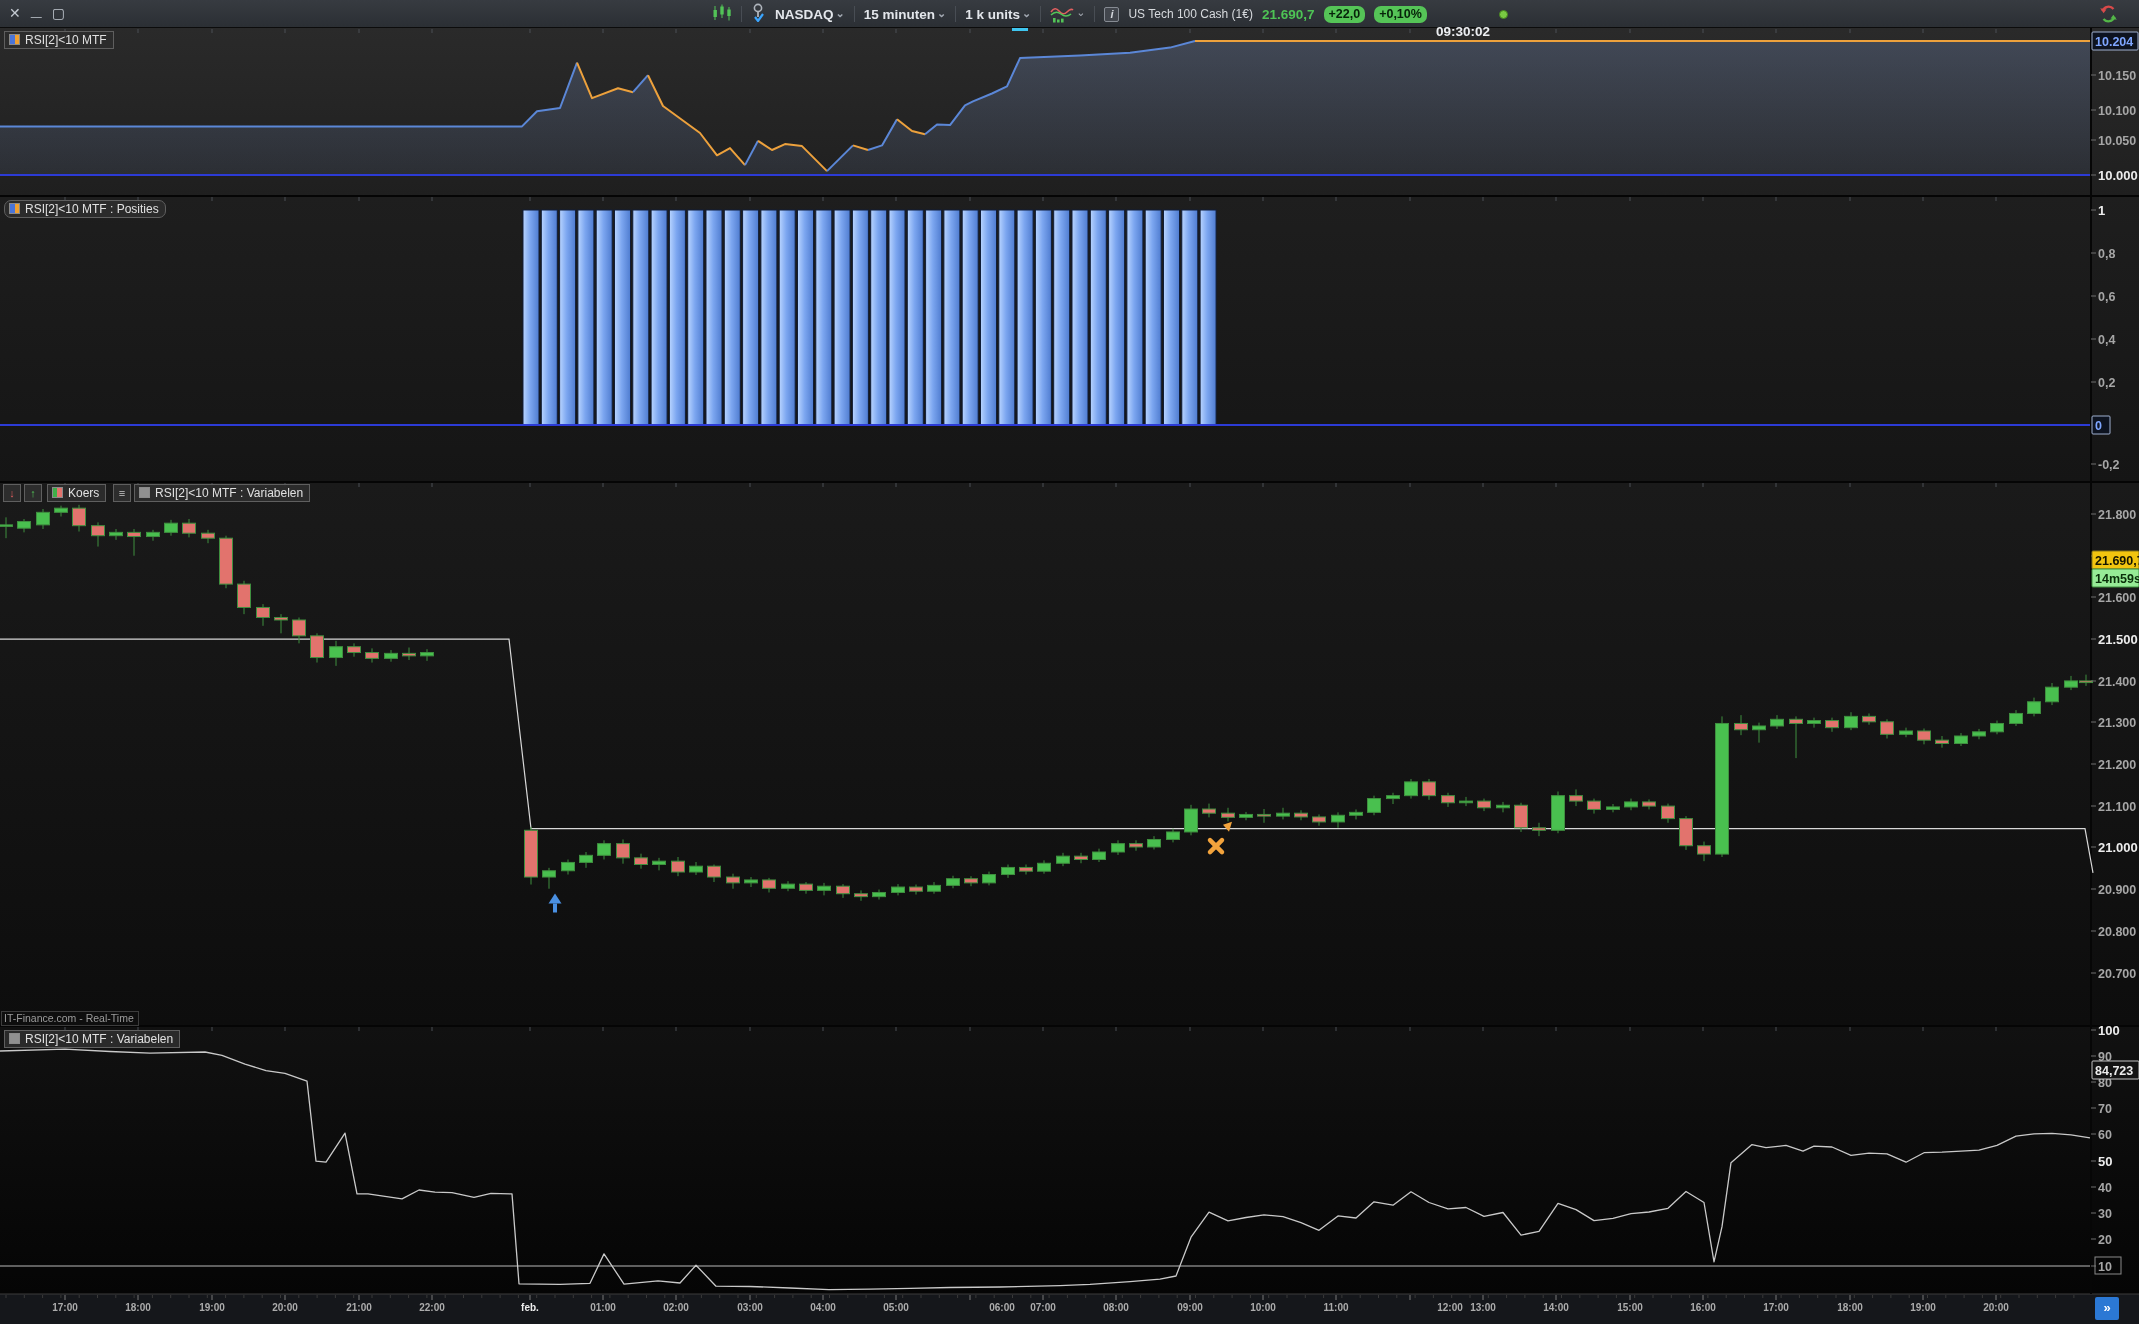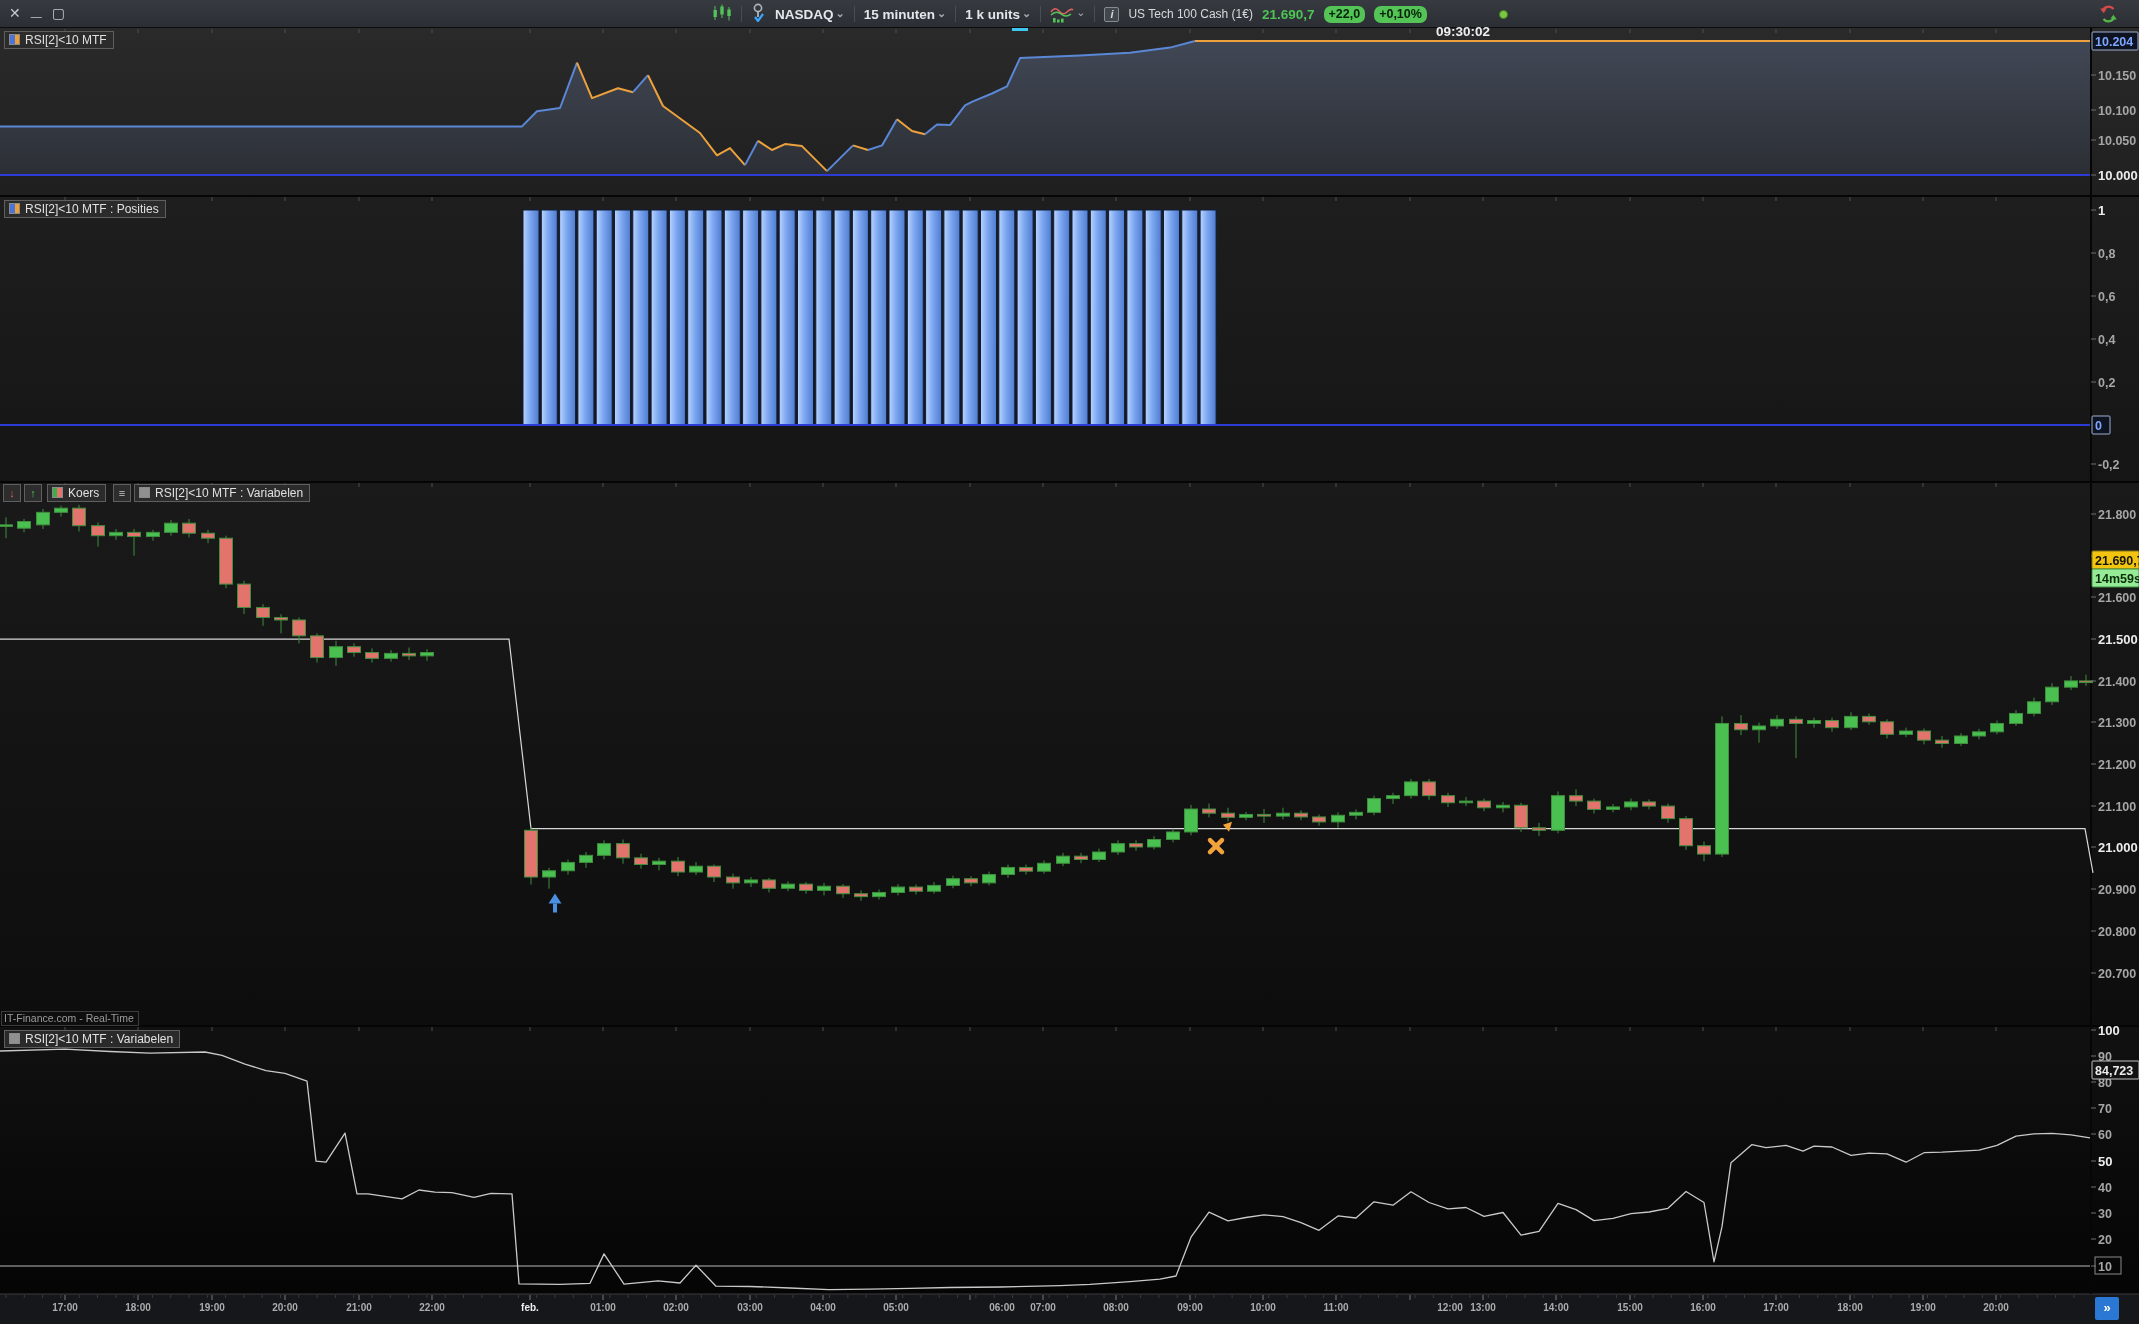--- a/index.html
+++ b/index.html
@@ -796,21 +796,21 @@
         <polygon points="18.8,16.8 15.4,11.8 12.6,15.6" fill="#53b748"></polygon>
       </svg>
     </span>
   </div>
 
   <div class="chip" style="left:4px; top:31px;">
     <span class="chip-sq sq-split"></span>
     <span>RSI[2]&lt;10 MTF</span>
   </div>
 
-  <div class="chip" style="left:4px; top:200px;">
+  <div class="chip" style="left:4px; top:200px;border-radius:7px;">
     <span class="chip-sq sq-split"></span>
     <span>RSI[2]&lt;10 MTF : Posities</span>
   </div>
 
   <div class="minichip" style="left:3px; top:484px; color:#e05f5f;">
     <span>↓</span>
   </div>
   <div class="minichip" style="left:24px; top:484px; color:#52c457;">
     <span>↑</span>
   </div>

